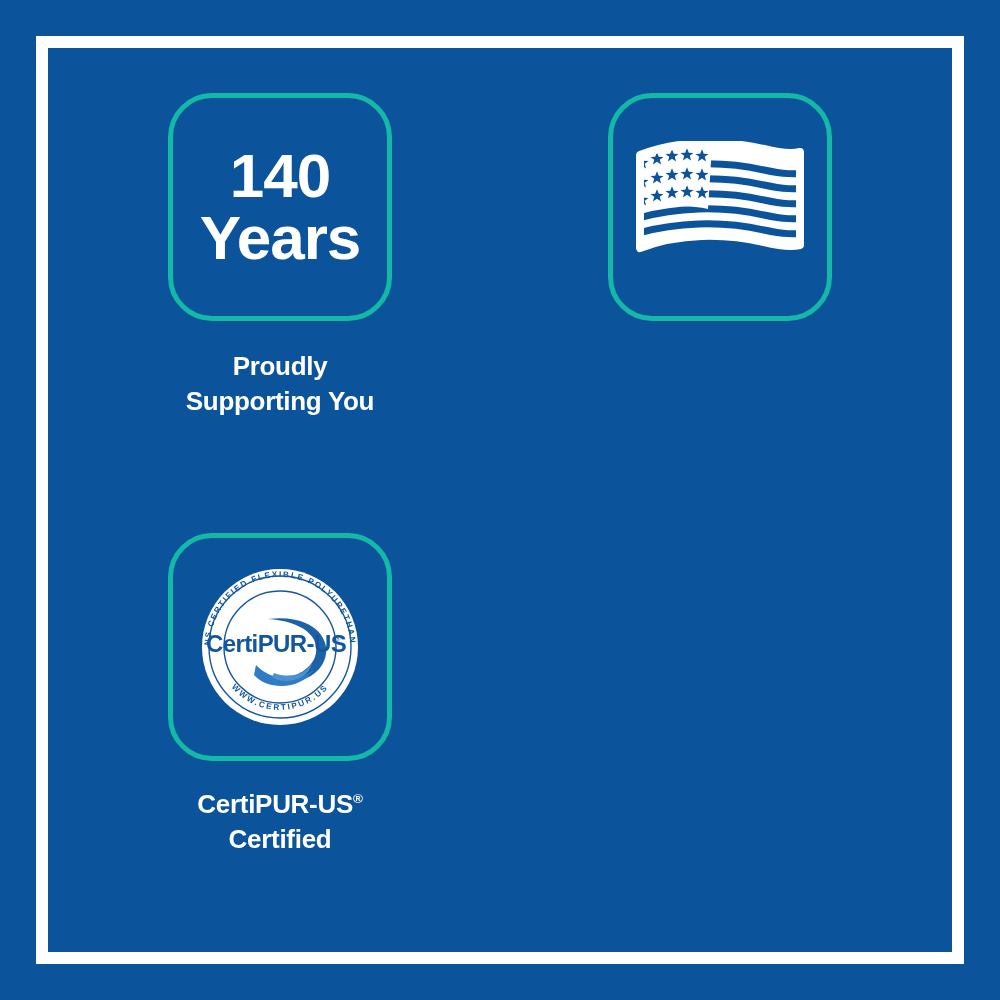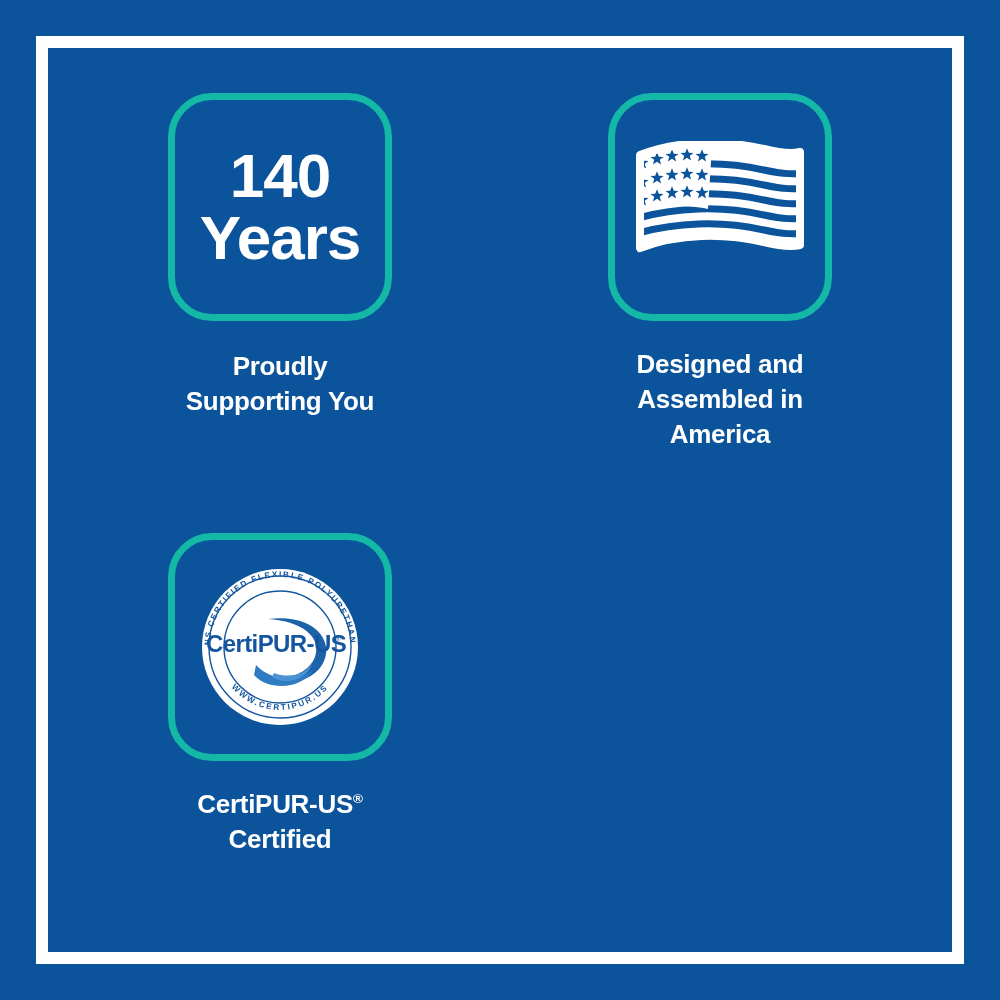--- a/index.html
+++ b/index.html
@@ -44,21 +44,21 @@
     display: flex;
     flex-direction: column;
     align-items: center;
     justify-content: flex-start;
     padding-top: 33px;
     box-sizing: border-box;
   }
   .icon-frame {
     width: 224px;
     height: 228px;
-    border: 7px solid #14b8a6;
+    border: 5px solid #14b8a6;
     border-radius: 44px;
     box-sizing: border-box;
     display: flex;
     align-items: center;
     justify-content: center;
     position: relative;
     flex: 0 0 auto;
   }
   .feature-label {
     margin-top: 28px;
@@ -192,23 +192,20 @@
           </g>
 
           <path d="M6 14
                    C 45 -1, 90 -1, 130 8
                    C 146 12, 158 13, 166 11
                    L 166 104
                    C 158 106, 146 105, 130 101
                    C 90 92, 45 92, 6 107 Z" fill="none" stroke="#ffffff" stroke-width="8" stroke-linejoin="round"></path>
         </svg>
       </div>
-      <div class="feature-label">Designed and
-Assembled in
-America</div>
     </div>
 
     <div class="feature-cell row2">
       <div class="icon-frame">
         <svg class="icon-svg" width="180" height="180" viewBox="0 0 180 180">
           <defs>
             <path id="arcTop" d="M 20 90 A 70 70 0 0 1 160 90"></path>
             <path id="arcBottom" d="M 27 90 A 63 63 0 0 0 153 90"></path>
           </defs>
 

